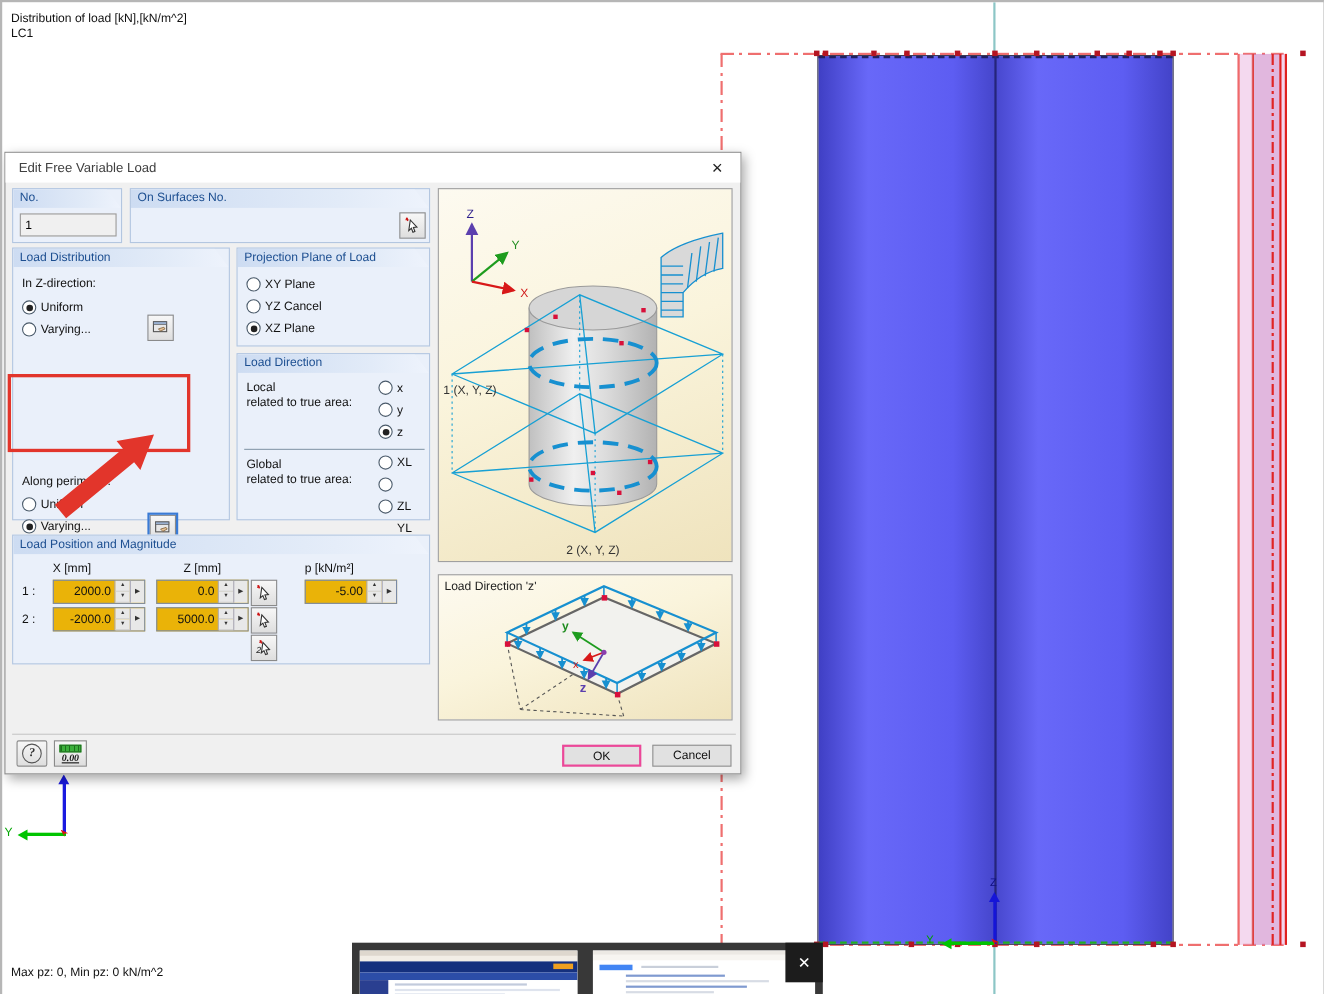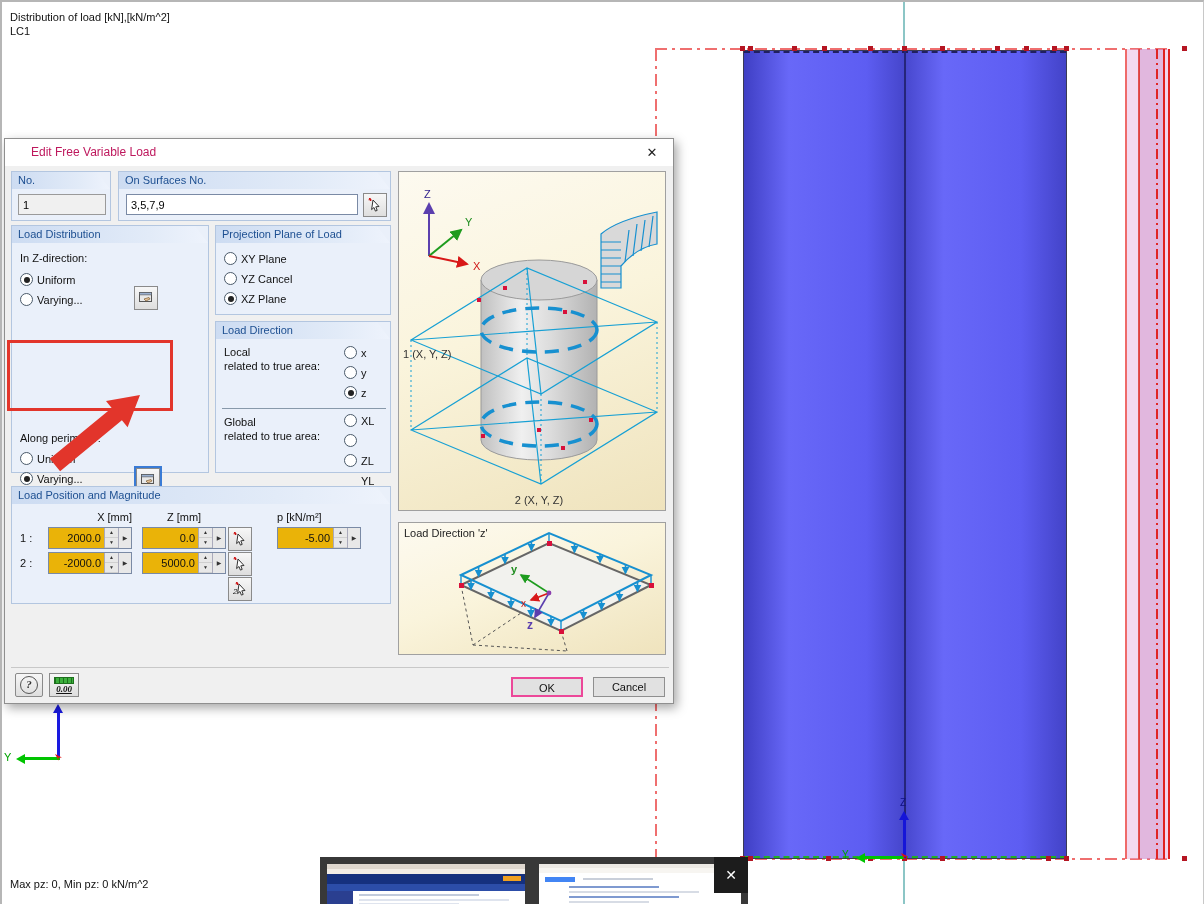--- a/index.html
+++ b/index.html
@@ -23,21 +23,21 @@
   .pinkband{top:47px;height:810px;box-sizing:border-box;}
   
   .ax-line-v{width:3px;}
   .ax-line-h{height:3px;}
   .tri-up{width:0;height:0;border-left:5px solid transparent;border-right:5px solid transparent;}
   .tri-left{width:0;height:0;border-top:5px solid transparent;border-bottom:5px solid transparent;}
   
   #dialog{left:2px;top:136px;width:670px;height:566px;background:#f0f0f0;border:1px solid #8f8f8f;
     box-shadow:3px 4px 10px rgba(0,0,0,.35);box-sizing:border-box;}
   #dlg-titlebar{left:0;top:0;width:100%;height:27px;background:#ffffff;}
-  #dlg-title{left:26px;top:6px;font-size:12px;color:#be185d;}
+  #dlg-title{left:12px;top:6px;font-size:12px;color:#404040;}
   #dlg-close{right:0;top:0;width:42px;height:27px;text-align:center;line-height:27px;font-size:13px;color:#222;cursor:default;}
   .group{background:#eaf0fa;border:1px solid #b3c6e0;box-sizing:border-box;}
   .ghead{position:absolute;top:0;left:0;right:0;height:17px;padding:2px 0 0 6px;box-sizing:border-box;
     background:linear-gradient(90deg,#cddcf2,#e2ebf8 70%,#eef3fc);
     clip-path:polygon(0 0,calc(100% - 13px) 0,100% 100%,0 100%);color:#1d4f91;}
   .field{background:#fff;border:1px solid #7a8aa5;box-sizing:border-box;font:11px "Liberation Sans",sans-serif;padding:0 4px;}
   .field[readonly]{background:#f0f0f0;border-color:#9a9a9a;}
   .radio{position:absolute;width:13px;height:13px;border:1px solid #4a5a6a;border-radius:50%;background:#fff;box-sizing:border-box;}
   .radio.sel::after{content:"";position:absolute;left:2.5px;top:2.5px;width:6px;height:6px;border-radius:50%;background:#222;}
   .rlabel{position:absolute;white-space:nowrap;}
@@ -140,21 +140,20 @@
       <div id="dlg-close" class="abs">✕</div>
     </div>
 
     <div class="abs group" style="left:6px;top:32px;width:100px;height:50px;">
       <div class="ghead">No.</div>
       <input class="abs field" readonly="" style="left: 6px; top: 22px; width: 88px; height: 21px;" value="1">
     </div>
 
     <div class="abs group" style="left:113px;top:32px;width:273px;height:50px;">
       <div class="ghead">On Surfaces No.</div>
-      <input class="abs field" style="left: 7px; top: 22px; width: 232px; height: 21px;" value="3,5,7,9">
       <div class="tool" style="left:244px;top:21px;width:24px;height:24px;">
         <svg width="16" height="16" viewBox="0 0 16 16">
           <path d="M6,3 L12,9.5 L8.8,9.8 L10.2,13.4 L8.4,14.1 L7,10.5 L4.6,12.6 Z" fill="#fff" stroke="#333" stroke-width="1"></path>
           <path d="M3,1 L4,3.4 M1.6,2.8 L4.4,2.8 M2.2,1 L3.8,4" stroke="#cc1111" stroke-width="1"></path>
         </svg>
       </div>
     </div>
 
     <div class="abs group" style="left:6px;top:86px;width:198px;height:248px;">
       <div class="ghead">Load Distribution</div>
@@ -272,21 +271,21 @@
           <rect x="82" y="262" width="4" height="4"></rect>
             <rect x="162" y="274" width="4" height="4"></rect>
         </g>
         <text x="4" y="186" font-size="11" fill="#333">1 (X, Y, Z)</text>
         <text x="140" y="332" font-size="11" fill="#333" text-anchor="middle">2 (X, Y, Z)</text>
       </svg>
     </div>
 
     <div class="abs group" style="left:6px;top:347px;width:380px;height:118px;">
       <div class="ghead">Load Position and Magnitude</div>
-      <div class="abs" style="left:36px;top:24px;width:84px;text-align:right;">X  [mm]</div>
+      <div class="abs" style="left:36px;top:24px;width:84px;text-align:left;">X  [mm]</div>
       <div class="abs" style="left:130px;top:24px;width:84px;text-align:center;">Z  [mm]</div>
       <div class="abs" style="left:265px;top:24px;width:84px;text-align:left;">p  [kN/m²]</div>
       <div class="abs" style="left:8px;top:45px;">1 :</div>
       <div class="spin" style="left:36px;top:40px;width:84px;">
         <span class="spin-val">2000.0</span>
         <span class="spin-btns">
             <span>▲</span>
             <span>▼</span>
           </span>
         <span class="spin-side">▶</span>

